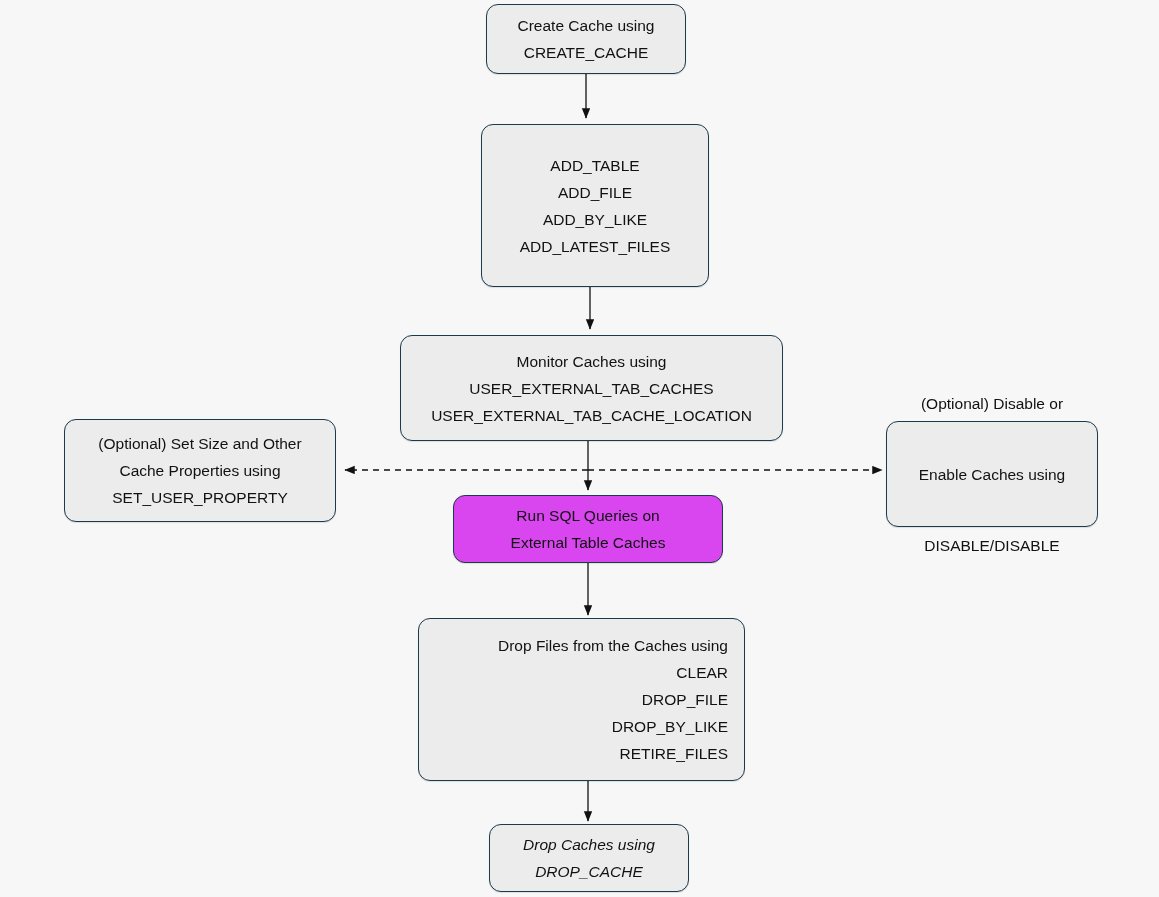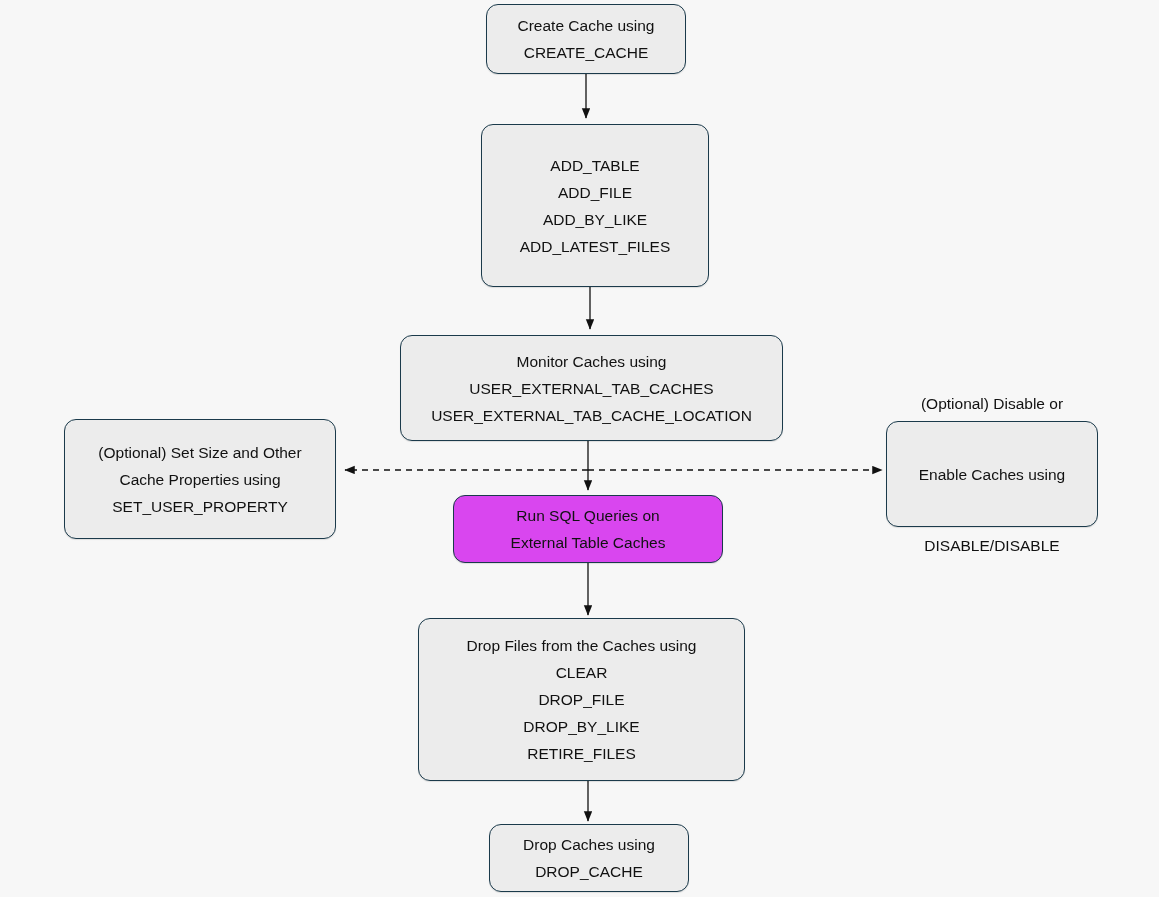--- a/index.html
+++ b/index.html
@@ -89,43 +89,43 @@
     <div class="line">ADD_BY_LIKE</div>
     <div class="line">ADD_LATEST_FILES</div>
   </div>
 
   <div class="node" style="left:400px; top:335px; width:383px; height:106px;">
     <div class="line">Monitor Caches using</div>
     <div class="line">USER_EXTERNAL_TAB_CACHES</div>
     <div class="line">USER_EXTERNAL_TAB_CACHE_LOCATION</div>
   </div>
 
-  <div class="node" style="left:64px; top:419px; width:272px; height:120px;justify-content:center;">
+  <div class="node" style="left:64px; top:419px; width:272px; height:103px;justify-content:center;">
     <div class="line">(Optional) Set Size and Other</div>
     <div class="line">Cache Properties using</div>
     <div class="line">SET_USER_PROPERTY</div>
   </div>
 
   <div class="node" style="left:886px; top:421px; width:212px; height:106px;gap:44px;">
     <div class="line">(Optional) Disable or</div>
     <div class="line">Enable Caches using</div>
     <div class="line">DISABLE/DISABLE</div>
   </div>
 
   <div class="node" style="left:453px; top:495px; width:270px; height:68px; background:#d946ef;">
     <div class="line">Run SQL Queries on</div>
     <div class="line">External Table Caches</div>
   </div>
 
-  <div class="node" style="left:418px; top:618px; width:327px; height:163px;">
+  <div class="node" style="left:418px; top:618px; width:327px; height:163px;align-items:flex-end;">
     <div class="line">Drop Files from the Caches using</div>
     <div class="line">CLEAR</div>
     <div class="line">DROP_FILE</div>
     <div class="line">DROP_BY_LIKE</div>
     <div class="line">RETIRE_FILES</div>
   </div>
 
-  <div class="node" style="left:489px; top:824px; width:200px; height:68px;">
+  <div class="node" style="left:489px; top:824px; width:200px; height:68px;font-style:italic;">
     <div class="line">Drop Caches using</div>
     <div class="line">DROP_CACHE</div>
   </div>
 
 </div>
 
 </body></html>

